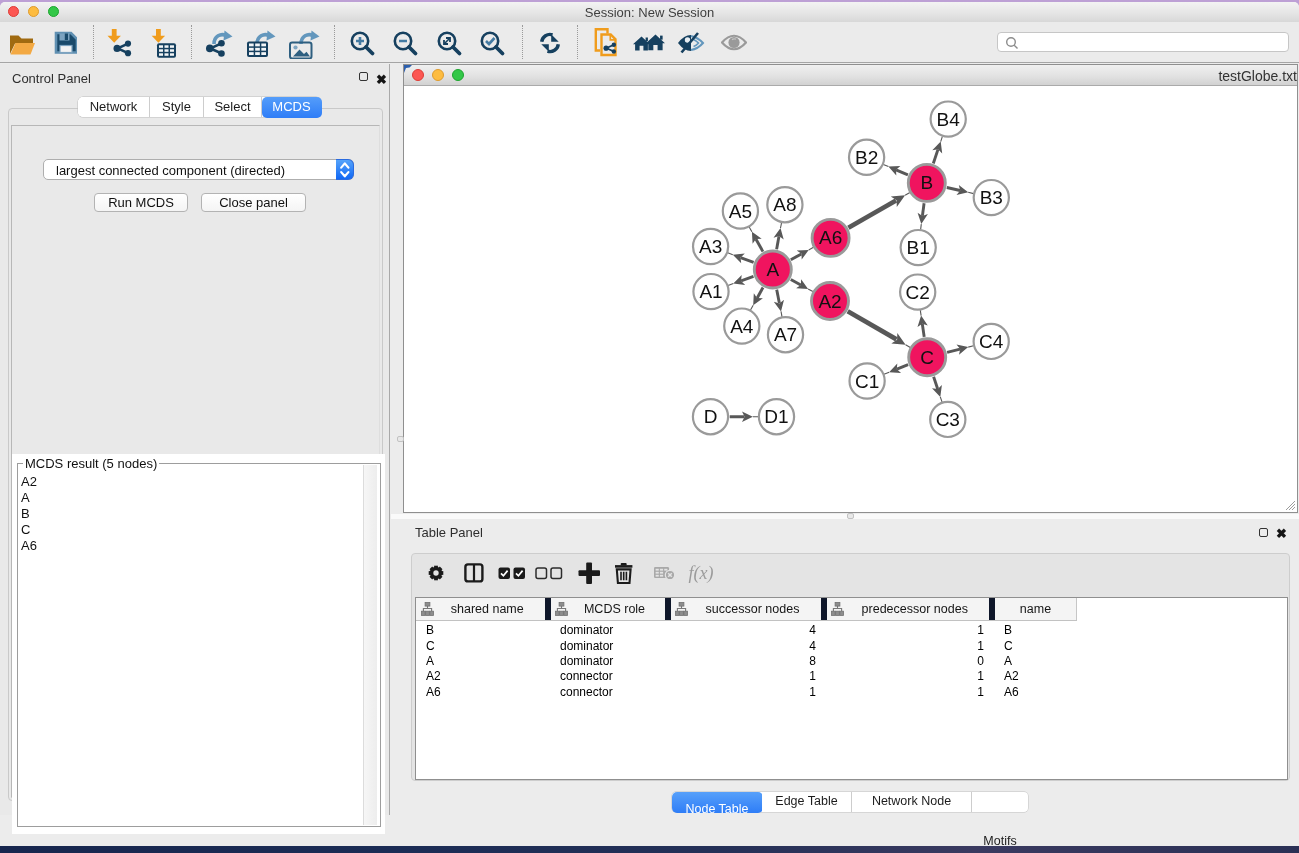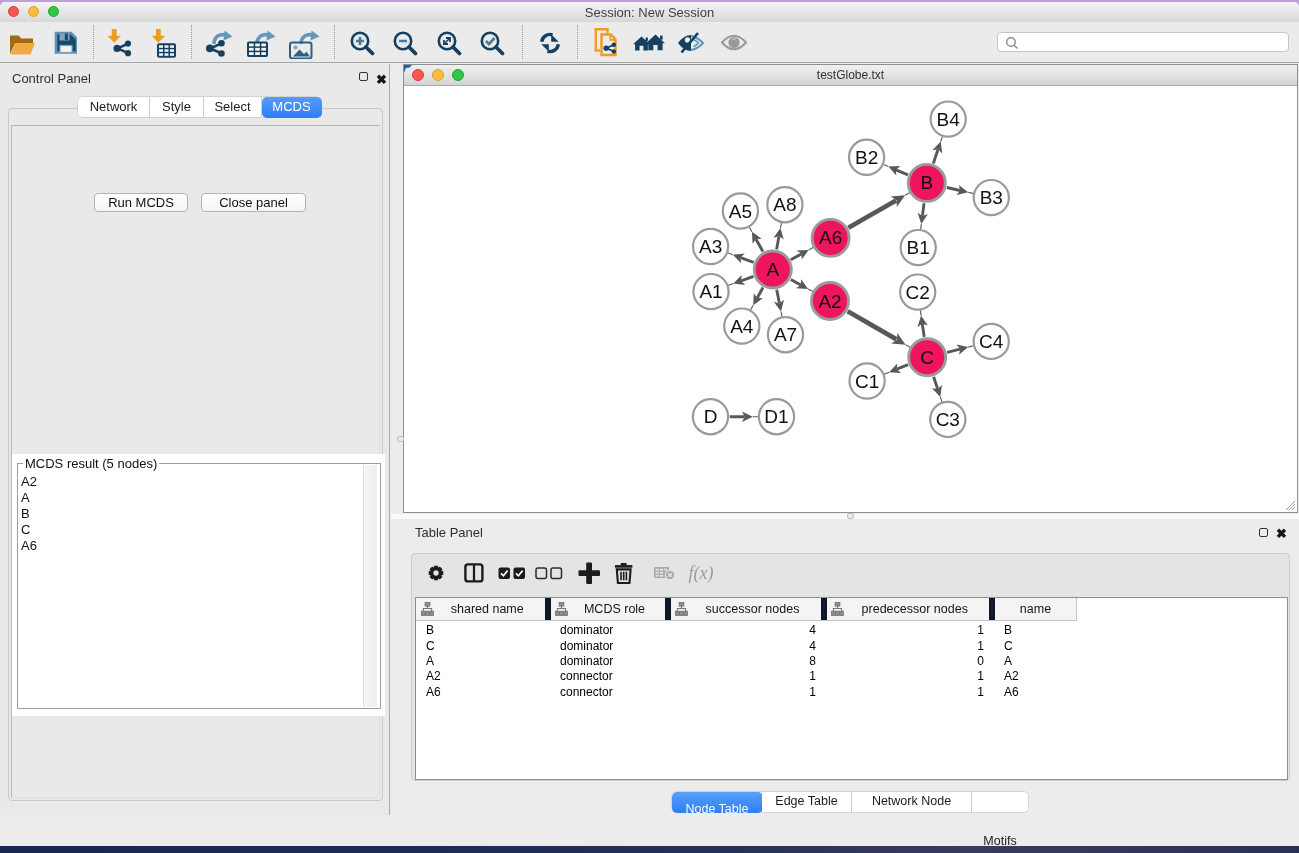--- a/index.html
+++ b/index.html
@@ -49,36 +49,36 @@
   font-size:13px; color:#1c1c1c; }
 #dropdown { position:absolute; left:43px; top:95px; width:311px; height:21px;
   background:rgba(255,255,255,0.99); border:1px solid #aeaeae; border-radius:5px; }
 #dropdown .dtext { position:absolute; left:12px; top:3px; font-size:13px; color:#111; opacity:0.999; }
 #dropdown .dbtn { position:absolute; right:-1px; top:-1px; width:18px; height:21px;
   background:linear-gradient(180deg,#55a3fa 0%,#1168f5 100%);
   border-radius:0 6px 6px 0; border:1px solid #2a6be0; border-left:none; }
 .btn { position:absolute; height:19px; opacity:0.999; background:linear-gradient(180deg,rgba(255,255,255,0.99) 0%,rgba(244,244,244,0.99) 100%);
   border:1px solid #b3b3b3; border-radius:4px; font-size:13px; color:#111;
   text-align:center; line-height:17px; }
-#resultbox { position:absolute; left:12px; top:390px; width:373px; height:262px; background:rgba(255,255,255,0.99); }
+#resultbox { position:absolute; left:12px; top:390px; width:373px; height:380px; background:rgba(255,255,255,0.99); }
 #resultfs { position:absolute; left:5px; top:9px; right:4px; bottom:7px;
   border:1px solid #9d9d9d; }
 #resultfs legend { opacity:0.999; position:absolute; left:5px; top:-8px; background:rgba(255,255,255,0.99);
   font-size:13px; color:#111; padding:0 2px; }
 #resultlist { position:absolute; left:3px; top:10px; font-size:13px; color:#111; line-height:16px; opacity:0.999; }
 #resultscroll { position:absolute; right:3px; top:1px; width:14px; bottom:1px;
   background:linear-gradient(90deg,#f6f6f6,#ededed); border-left:1px solid #dcdcdc; }
 
 #netwin { position:absolute; left:403px; top:0px; width:895px; height:449px;
   background:#fff; border:1px solid #8f8f8f; }
 #nettitle { position:absolute; left:0; top:0; width:893px; height:21px;
   background:linear-gradient(180deg,#f0f0f0 0%,#e2e2e2 55%,#d2d2d2 100%);
   border-bottom:1px solid #aaa; }
-#nettitle .ttext { position:absolute; left:0; right:0; top:3px; text-align:center;
-  font-size:12px; color:#333; }
+#nettitle .ttext { position:absolute; left:0; right:0; top:3px; text-align:right;
+  font-size:14px; color:#333; }
 #nettitle .tl { top:4px; width:12px; height:12px; }
 #nettitle .tl.red { left:8px; }
 #nettitle .tl.yel { left:28px; }
 #nettitle .tl.grn { left:48px; }
 .grip { position:absolute; width:7px; height:6px; background:#e8e8e8;
   border:1px solid #c2c2c2; border-radius:2px; }
 
 #tphdr { position:absolute; left:415px; top:461px; font-size:13px; color:#2e2e2e; }
 #tpbox { position:absolute; left:411px; top:489px; width:879px; height:228px;
   background:#e4e4e4; border:1px solid #cdcdcd; border-radius:4px; }
@@ -290,20 +290,29 @@
       <div class="float-ico" style="left:359px; top:8px;"></div>
       <div class="close-ico" style="left:376px; top:9px;">✖</div>
       <div id="tabpanel">
           <div class="inner"></div>
         </div>
       <div id="tabs">
         <div class="tab first" style="width:72px;">Network</div>
         <div class="tab" style="width:54px;">Style</div>
         <div class="tab" style="width:58px;">Select</div>
         <div class="tab sel" style="width:60px;">MCDS</div>
+      </div>
+      <div id="dropdown">
+        <div class="dtext">largest connected component (directed)</div>
+        <div class="dbtn">
+            <svg width="18" height="19" viewBox="0 0 18 19" style="position:absolute; left:0; top:0;">
+              <path d="M5.2,7.6 L8.8,3.4 L12.4,7.6" fill="none" stroke="#fff" stroke-width="2.2" stroke-linecap="round" stroke-linejoin="round"></path>
+              <path d="M5.2,12.1 L8.8,16.3 L12.4,12.1" fill="none" stroke="#fff" stroke-width="2.2" stroke-linecap="round" stroke-linejoin="round"></path>
+            </svg>
+          </div>
       </div>
       <div class="btn" style="left:94px; top:129px; width:94px;">Run MCDS</div>
       <div class="btn" style="left:201px; top:129px; width:105px;">Close panel</div>
       <div id="resultbox">
         <div id="resultfs">
             <legend>MCDS result (5 nodes)</legend>
           <div id="resultlist">A2<br>A<br>B<br>C<br>A6</div>
           <div id="resultscroll"></div>
         </div>
       </div>

